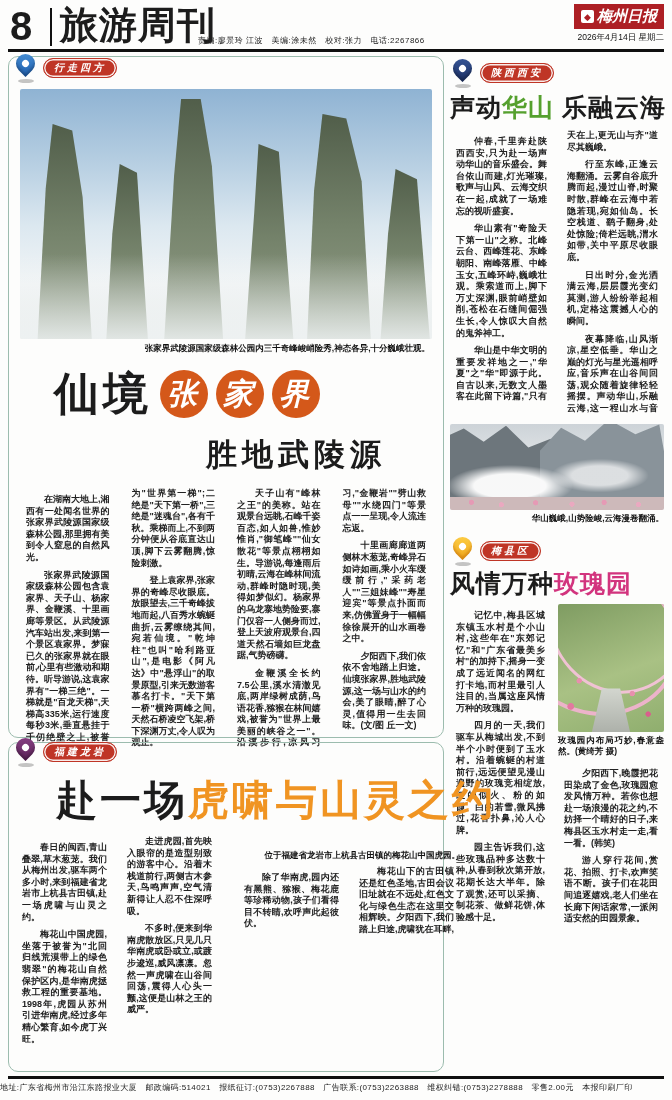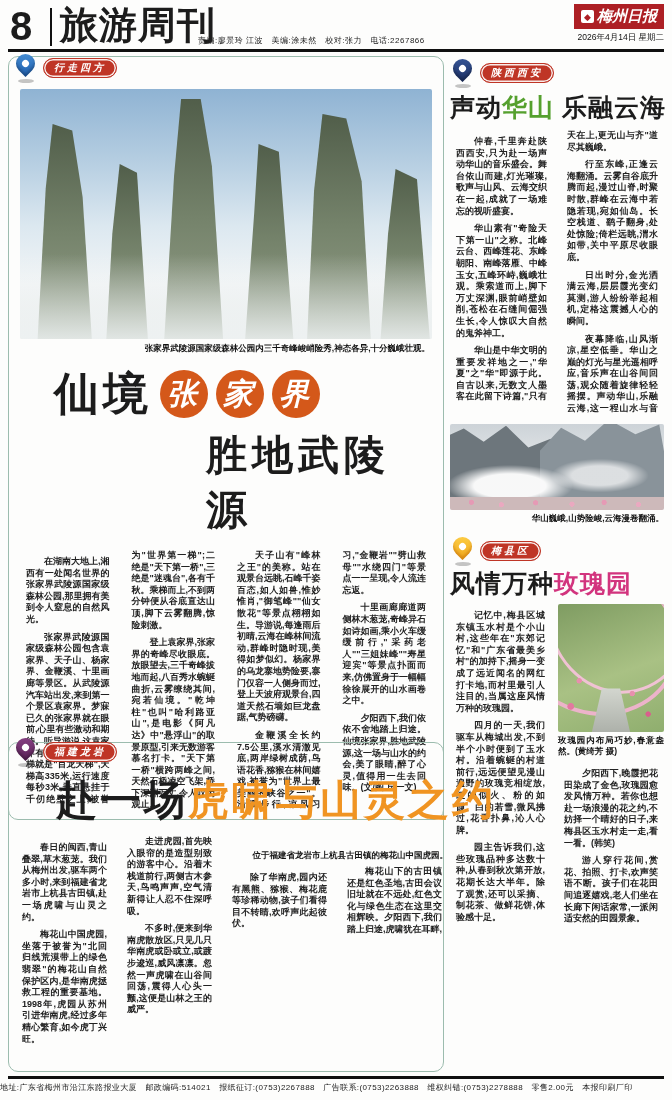--- a/index.html
+++ b/index.html
@@ -33,21 +33,21 @@
   .badge{display:inline-block;background:#bf3526;border:1.5px solid #bf3526;border-radius:11px;padding:2px 10px;
          color:#fff;font-size:10px;font-weight:700;font-style:italic;letter-spacing:3px;
          box-shadow:inset 0 0 0 1.5px rgba(255,255,255,.9);white-space:nowrap;}
   .caption{font-size:8.5px;font-weight:700;color:#111;line-height:11px;}
   .caption.right{text-align:right;}
   .bodytext{font-size:9px;line-height:11.6px;text-align:justify;color:#222;overflow:hidden;}
   .bodytext p{margin:6px;text-indent:2em;font-weight:bold;}
   .cols2{column-count:2;column-gap:8px;}
   .cols4{column-count:4;column-gap:10px;}
   
-  .main-art{position:absolute;left:8px;top:56px;width:436px;height:764px;padding:0 11px;}
+  .main-art{position:absolute;left:8px;top:56px;width:436px;height:682px;padding:0 11px;}
   .main-art .tagrow{position:absolute;top:-4px;left:4px;}
   .photo{position:relative;overflow:hidden;border-radius:2px;}
   .photo.zjj{width:412px;height:250px;margin-top:32px;
     background:linear-gradient(180deg,#8fb3d3 0%,#b7cfe2 30%,#dce8f0 55%,#f2f5f6 78%,#e9ece9 100%);}
   .pillar{position:absolute;bottom:0;background:linear-gradient(180deg,#515e4a 0%,#75836b 50%,#95a08a 100%);}
   .pl1{left:4%;width:14%;height:86%;clip-path:polygon(28% 0,62% 3%,80% 34%,96% 100%,2% 100%,16% 30%);}
   .pl2{left:20%;width:12%;height:70%;clip-path:polygon(35% 0,70% 5%,92% 100%,8% 100%,20% 40%);}
   .pl3{left:34%;width:17%;height:96%;clip-path:polygon(30% 0,58% 0,74% 28%,90% 100%,6% 100%,20% 32%);}
   .pl4{left:54%;width:13%;height:78%;clip-path:polygon(30% 0,68% 4%,95% 100%,5% 100%,22% 35%);}
   .pl5{left:69%;width:17%;height:90%;clip-path:polygon(26% 0,60% 2%,82% 30%,95% 100%,4% 100%,14% 34%);}
@@ -60,21 +60,21 @@
       radial-gradient(ellipse 24px 11px at 60% 21%,#527a3e 45%,rgba(0,0,0,0) 62%),
       radial-gradient(ellipse 30px 13px at 77% 9%,#4a713a 45%,rgba(0,0,0,0) 62%),
       radial-gradient(ellipse 24px 11px at 93% 31%,#567f40 45%,rgba(0,0,0,0) 62%),
       radial-gradient(ellipse 70px 22px at 4% 100%,#3f6630 55%,rgba(0,0,0,0) 70%),
       radial-gradient(ellipse 80px 24px at 98% 100%,#44703ql 0,#44703a 55%,rgba(0,0,0,0) 70%);}
   .main-art .caption{margin:4px 2px 10px 0;}
   .title1{display:flex;align-items:center;gap:8px;margin:2px 0 0 34px;font-size:45px;font-weight:900;letter-spacing:4px;}
   .tcircle{display:inline-flex;width:48px;height:48px;border-radius:50%;background:#d4581a;color:#fff;
            align-items:center;justify-content:center;font-size:30px;font-weight:700;
            font-family:"DejaVu Serif","Liberation Serif",serif;font-style:italic;}
-  .title2{margin:4px 0 0 186px;font-size:41px;font-weight:900;letter-spacing:5px;}
+  .title2{margin:10px 0 0 186px;font-size:31px;font-weight:900;letter-spacing:5px;}
   .main-art .bodytext{margin-top:12px;height:280px;}
   
   .rcol{position:absolute;left:450px;top:58px;width:214px;}
   .art-title{margin:4px 0 8px;font-size:25px;font-weight:900;letter-spacing:1px;line-height:30px;white-space:nowrap;}
   .green{color:#55a02e;}
   .pink{color:#d2347e;}
   .orange{color:#f09422;}
   .hs-body{height:288px;margin-top:2px;}
   .photo.hs{width:214px;height:86px;margin-top:6px;
     background:linear-gradient(180deg,#cdd3d8 0%,#e7eaeb 55%,#efeeed 100%);}
@@ -105,21 +105,21 @@
   .rose-dots{position:absolute;inset:0;background-image:
       radial-gradient(circle 5px at 12% 80%,#e2799f 60%,rgba(0,0,0,0) 75%),
       radial-gradient(circle 4px at 85% 86%,#d8608c 60%,rgba(0,0,0,0) 75%),
       radial-gradient(circle 4px at 70% 70%,#e88fae 60%,rgba(0,0,0,0) 75%),
       radial-gradient(circle 4px at 20% 60%,#e88fae 60%,rgba(0,0,0,0) 75%);}
   .rose-right .caption{margin:3px 0 5px;text-align:justify;}
   
   .tiger{position:absolute;left:8px;top:742px;width:436px;height:330px;padding:0 7px;}
   .tiger .tagrow{position:absolute;top:-6px;left:4px;}
   .tiger-title{margin:30px 0 8px 40px;font-size:41px;font-weight:900;letter-spacing:3px;white-space:nowrap;}
-  .tiger-body{display:flex;gap:8px;}
+  .tiger-body{display:flex;gap:20px;}
   .tiger-left{width:202px;flex:none;height:238px;}
   .tiger-right{width:222px;flex:none;}
   .tiger-right .caption{margin:14px 0 5px;}
   .tg-col2{height:92px;}
   
   .ftr-rule{position:absolute;left:8px;right:8px;top:1076px;height:2.5px;background:#101010;}
   .ftr{position:absolute;left:0;right:0;top:1082px;text-align:left;font-size:8px;color:#222;letter-spacing:.4px;}
 </style>
 </head>
 <body>

